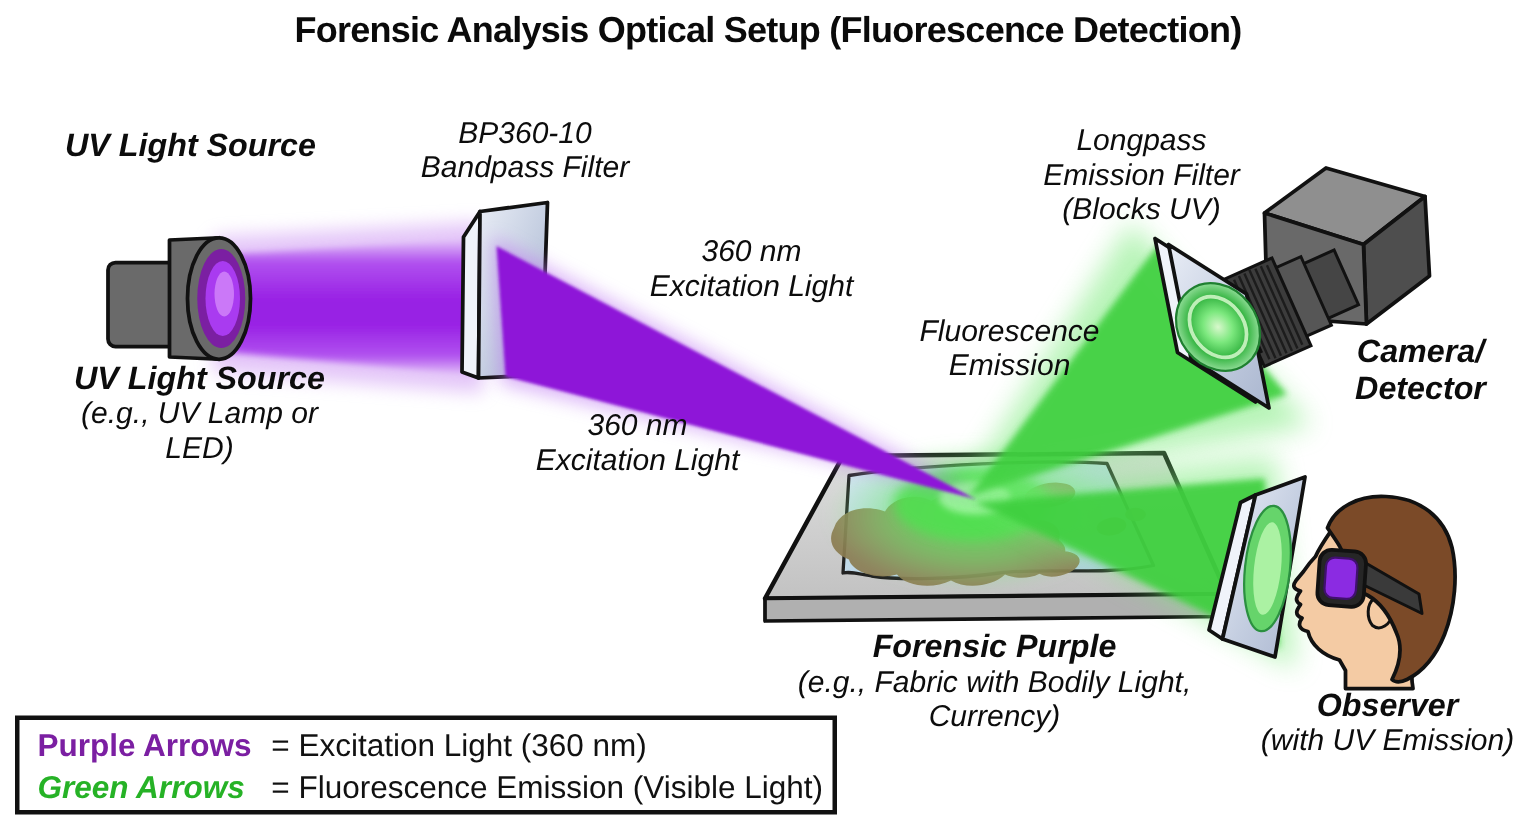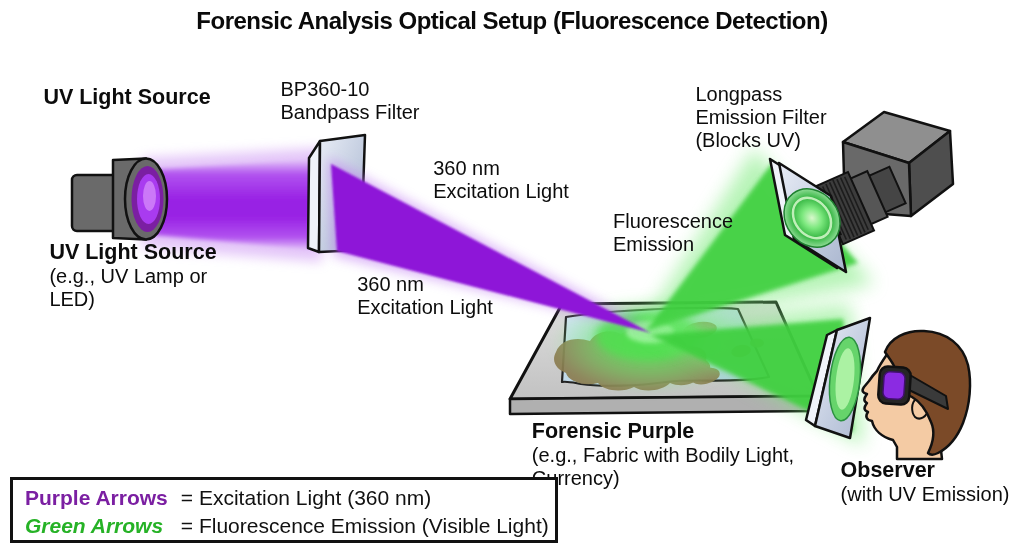--- a/index.html
+++ b/index.html
@@ -6,22 +6,22 @@
   .canvas {
     position:relative; width:1024px; height:559px; background:#ffffff;
     font-family:"Liberation Sans", sans-serif; overflow:hidden;
   }
   .canvas svg { position:absolute; left:0; top:0; }
   .title {
     position:absolute; left:0; top:7px; width:100%; text-align:center;
     font-size:24px; font-weight:700; letter-spacing:-0.5px; color:#0a0a0a; white-space:nowrap;
   }
   .label {
-    position:absolute; transform:translateX(-50%); 
-    font-size:20px; line-height:1.15; color:#0c0c0c; white-space:nowrap;
+    position:absolute; transform:translateX(-50%); text-align:center;
+    font-size:20px; line-height:1.15; color:#0c0c0c; white-space:nowrap;font-style:italic;
   }
   .label .t { font-weight:700; font-size:21.5px; }
   .legend {
     position:absolute; left:10px; top:477px; width:548px; height:66px;
     border:3px solid #111; background:#fff; box-sizing:border-box;
     padding:4px 0 0 12px;
   }
   .legend-row { font-size:21px; line-height:28px; color:#111; white-space:nowrap; }
   .legend-row .term { font-weight:700; display:inline-block; min-width:150px; }
 </style>
@@ -204,20 +204,24 @@
   <div>Longpass</div>
   <div>Emission Filter</div>
   <div>(Blocks UV)</div>
 </div>
 
 <div class="label" style="left:673px; top:210px;">
   <div>Fluorescence</div>
   <div>Emission</div>
 </div>
 
+<div class="label" style="left:947px; top:222px;">
+  <div class="t">Camera/</div>
+  <div class="t">Detector</div>
+</div>
 
 <div class="label" style="left:663px; top:419px;">
   <div class="t">Forensic Purple</div>
   <div>(e.g., Fabric with Bodily Light,</div>
   <div>Currency)</div>
 </div>
 
 <div class="label" style="left:925px; top:458px;">
   <div class="t">Observer</div>
   <div>(with UV Emission)</div>

